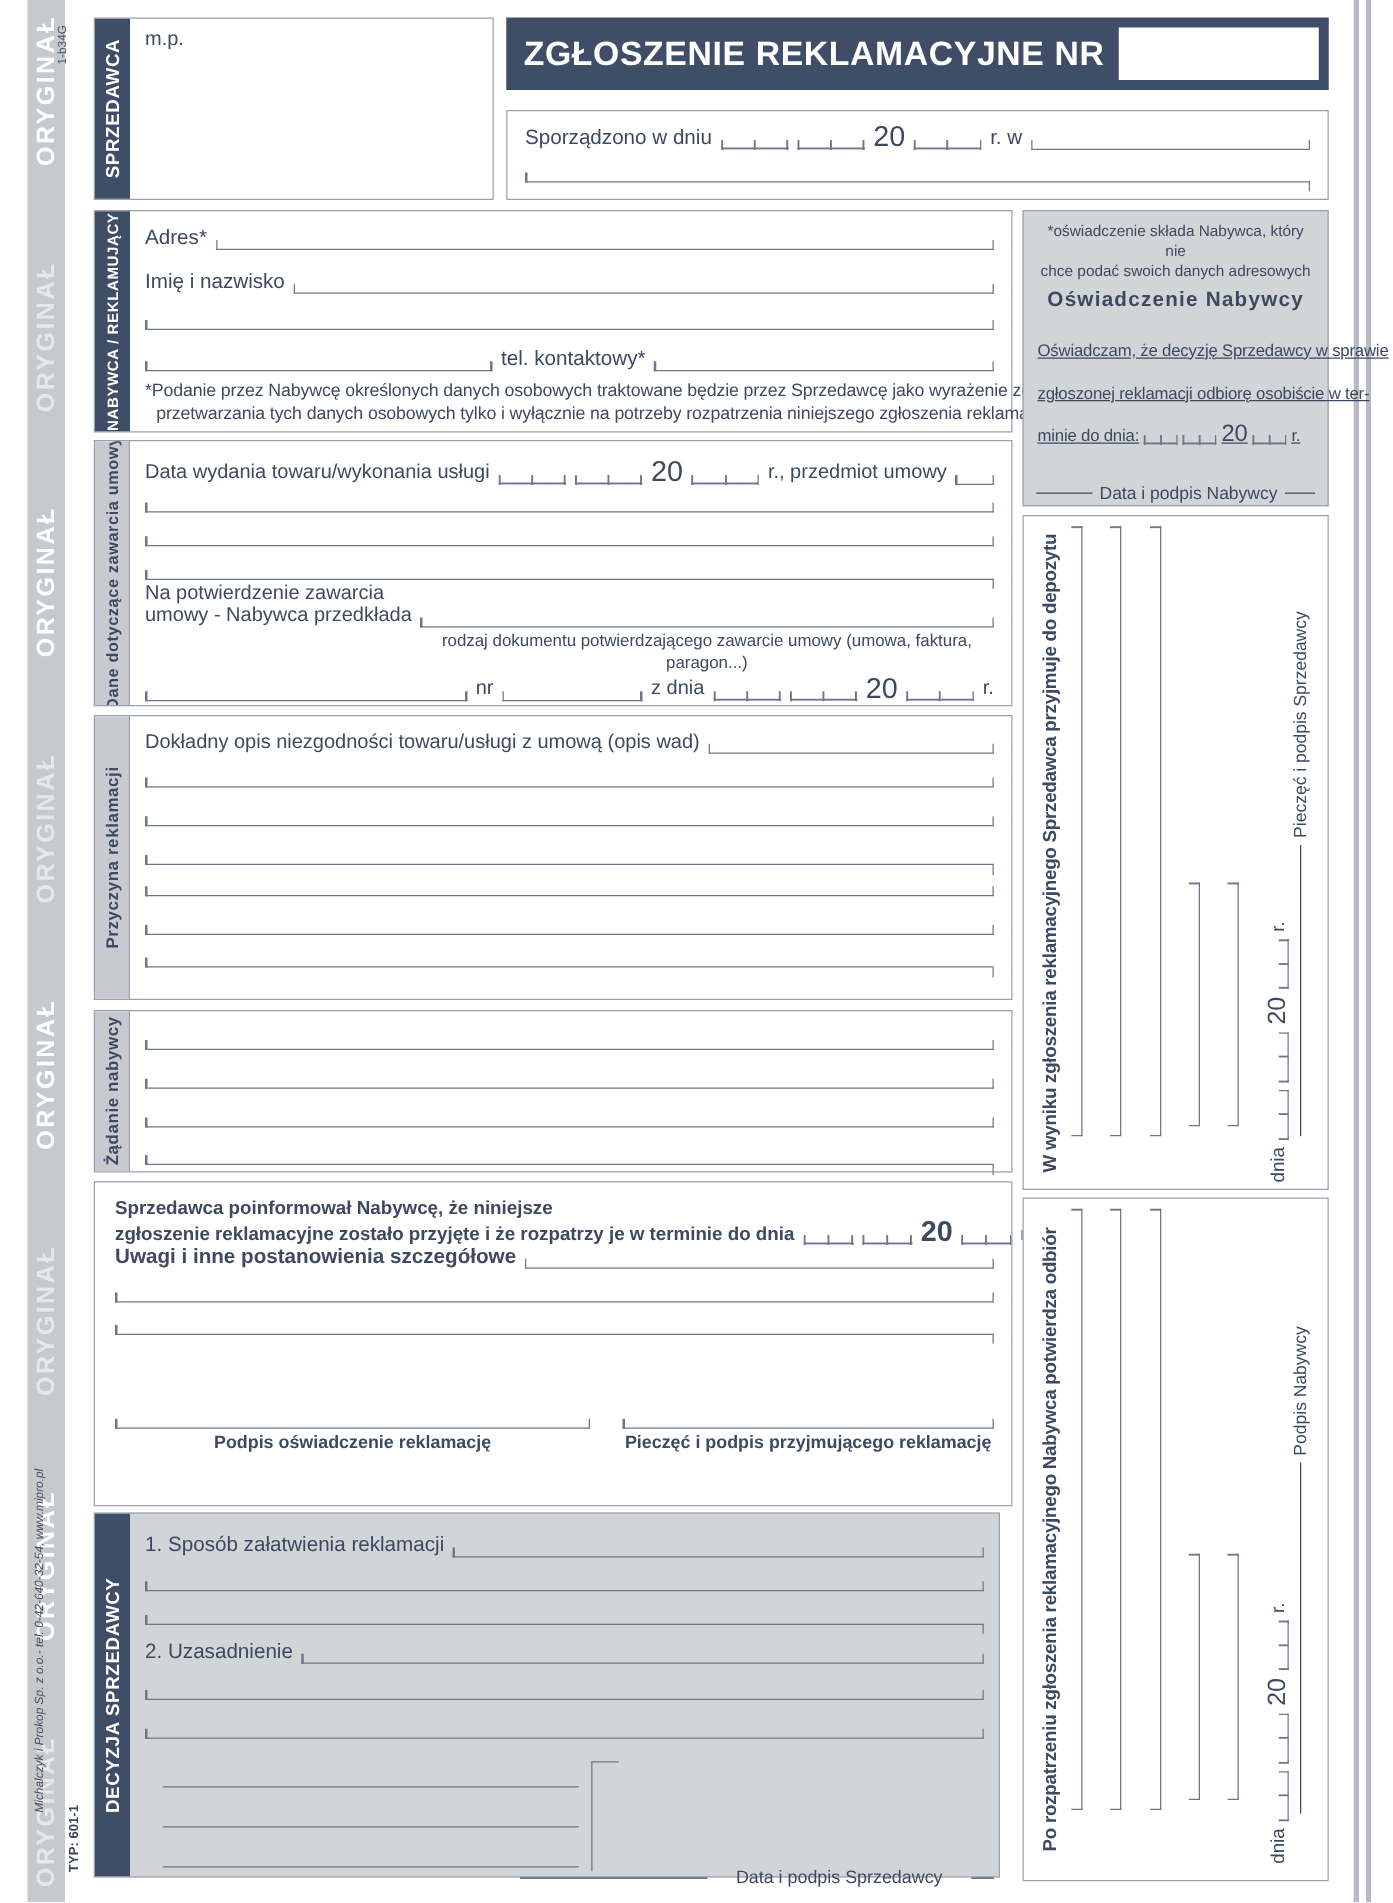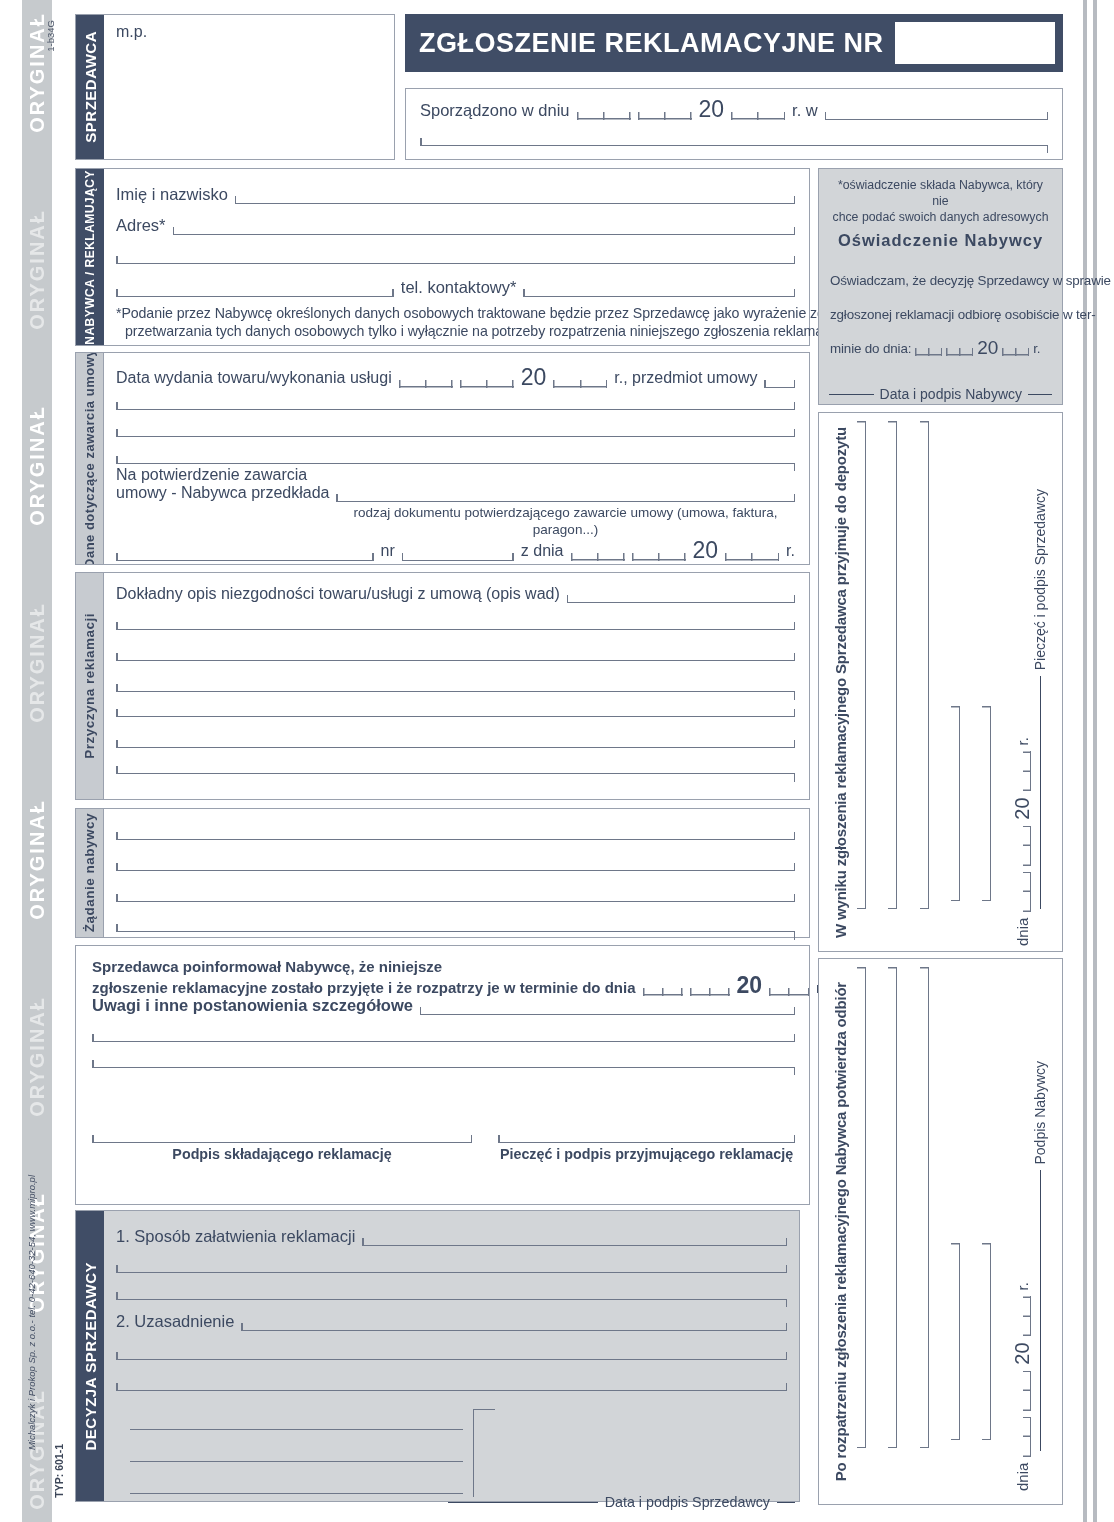--- a/index.html
+++ b/index.html
@@ -61,37 +61,37 @@
 .prepared .row+.row{margin-top:13px;}
 
 
 .buyer{left:75px;top:168px;width:735px;height:178px;}
 .fn{font-size:14.2px;line-height:1.3;letter-spacing:-.1px;margin-top:7px;white-space:nowrap;}
 .fn .ind{padding-left:9px;}
 .decl{position:absolute;left:818px;top:168px;width:245px;height:237px;background:var(--graybg);
   border:1.6px solid var(--bd);padding:8px 11px 0;}
 .decl .note{font-size:12.3px;text-align:center;line-height:1.32;}
 .decl .dtitle{font-size:16.5px;font-weight:bold;text-align:center;letter-spacing:1px;margin-top:5px;}
-.decl .dbody{font-size:13.4px;margin-top:4px;letter-spacing:-.15px;white-space:nowrap;}
+.decl .dbody{font-size:13.4px;margin-top:4px;letter-spacing:-.15px;white-space:nowrap;text-decoration:underline;}
 .decl .dbody>div{height:34px;display:flex;align-items:flex-end;gap:4px;}
 .caprow{position:absolute;left:10px;right:10px;bottom:2px;display:flex;align-items:center;gap:6px;font-size:14px;}
 .cl{border-bottom:1.4px solid var(--ink);height:1px;}
 .cl.grow{flex:1;}
 .contract{left:75px;top:352px;width:735px;height:213px;}
 .cause{left:75px;top:572px;width:735px;height:228px;}
 .demand{left:75px;top:808px;width:735px;height:130px;}
 .accept{left:75px;top:945px;width:735px;height:260px;padding:0 14px 0 16px;font-weight:bold;}
 .sigrow{display:flex;gap:26px;margin-top:62px;}
 .sigcaps{display:flex;gap:26px;margin-top:3px;font-size:14.3px;}
 .sigcaps>div{text-align:center;}
 .decision{left:75px;top:1210px;width:725px;height:292px;background:var(--graybg);padding:0 12px 0 40px;}
 .sline{position:absolute;left:54px;width:333px;border-bottom:1.5px solid var(--ln);}
 .corner{position:absolute;left:397px;top:198px;width:22px;height:88px;
   border-left:1.5px solid var(--ln);border-top:1.5px solid var(--ln);}
-.dec-cap{position:absolute;right:4px;bottom:-9px;display:flex;align-items:center;gap:7px;font-size:14.3px;}
+.dec-cap{position:absolute;right:4px;bottom:-9px;display:flex;align-items:center;gap:23px;font-size:14.3px;}
 
 
 .panel{position:absolute;left:818px;width:245px;border:1.6px solid var(--bd);background:#fff;}
 .panelA{top:412px;height:540px;}
 .panelB{top:958px;height:547px;}
 .vhead{position:absolute;left:3px;top:0;bottom:0;width:36px;display:flex;align-items:center;justify-content:center;}
 .vhead span{writing-mode:vertical-rl;transform:rotate(180deg);font-weight:bold;font-size:15px;
   white-space:nowrap;letter-spacing:-.2px;}
 .vline{position:absolute;width:9px;background:
  linear-gradient(var(--ln),var(--ln)) right top/1.5px 100% no-repeat,
@@ -146,26 +146,26 @@
     </div>
     <div class="row">
         <div class="wl end"></div>
       </div>
   </div>
 
   <div class="section buyer">
     <div class="vstrip dark">
       <span class="fs12">NABYWCA / REKLAMUJĄCY</span>
     </div>
+    <div class="row" style="margin-top:12px">
+      <span class="lbl">Adres*</span>
+      <div class="wl"></div>
+    </div>
     <div class="row" style="margin-top:16px">
       <span class="lbl">Imię i nazwisko</span>
-      <div class="wl"></div>
-    </div>
-    <div class="row" style="margin-top:12px">
-      <span class="lbl">Adres*</span>
       <div class="wl"></div>
     </div>
     <div class="row" style="margin-top:16px">
         <div class="wl"></div>
       </div>
     <div class="row" style="margin-top:14px">
       <div class="wl" style="flex:1.15"></div>
       <span class="lbl">tel. kontaktowy*</span>
       <div class="wl"></div>
     </div>
@@ -307,21 +307,21 @@
         <div class="wl"></div>
       </div>
     <div class="row" style="margin-top:13px">
         <div class="wl end"></div>
       </div>
     <div class="sigrow">
       <div class="wl" style="flex:1.28"></div>
       <div class="wl" style="flex:1"></div>
     </div>
     <div class="sigcaps">
-      <div style="flex:1.28">Podpis składającego reklamację</div>
+      <div style="flex:1.28">Podpis oświadczenie reklamację</div>
       <div style="flex:1">Pieczęć i podpis przyjmującego reklamację</div>
     </div>
   </div>
 
   <div class="section decision">
     <div class="vstrip dark">
       <span class="fs15">DECYZJA SPRZEDAWCY</span>
     </div>
     <div class="row" style="margin-top:16px">
       <span class="lbl">1. Sposób załatwienia reklamacji</span>

